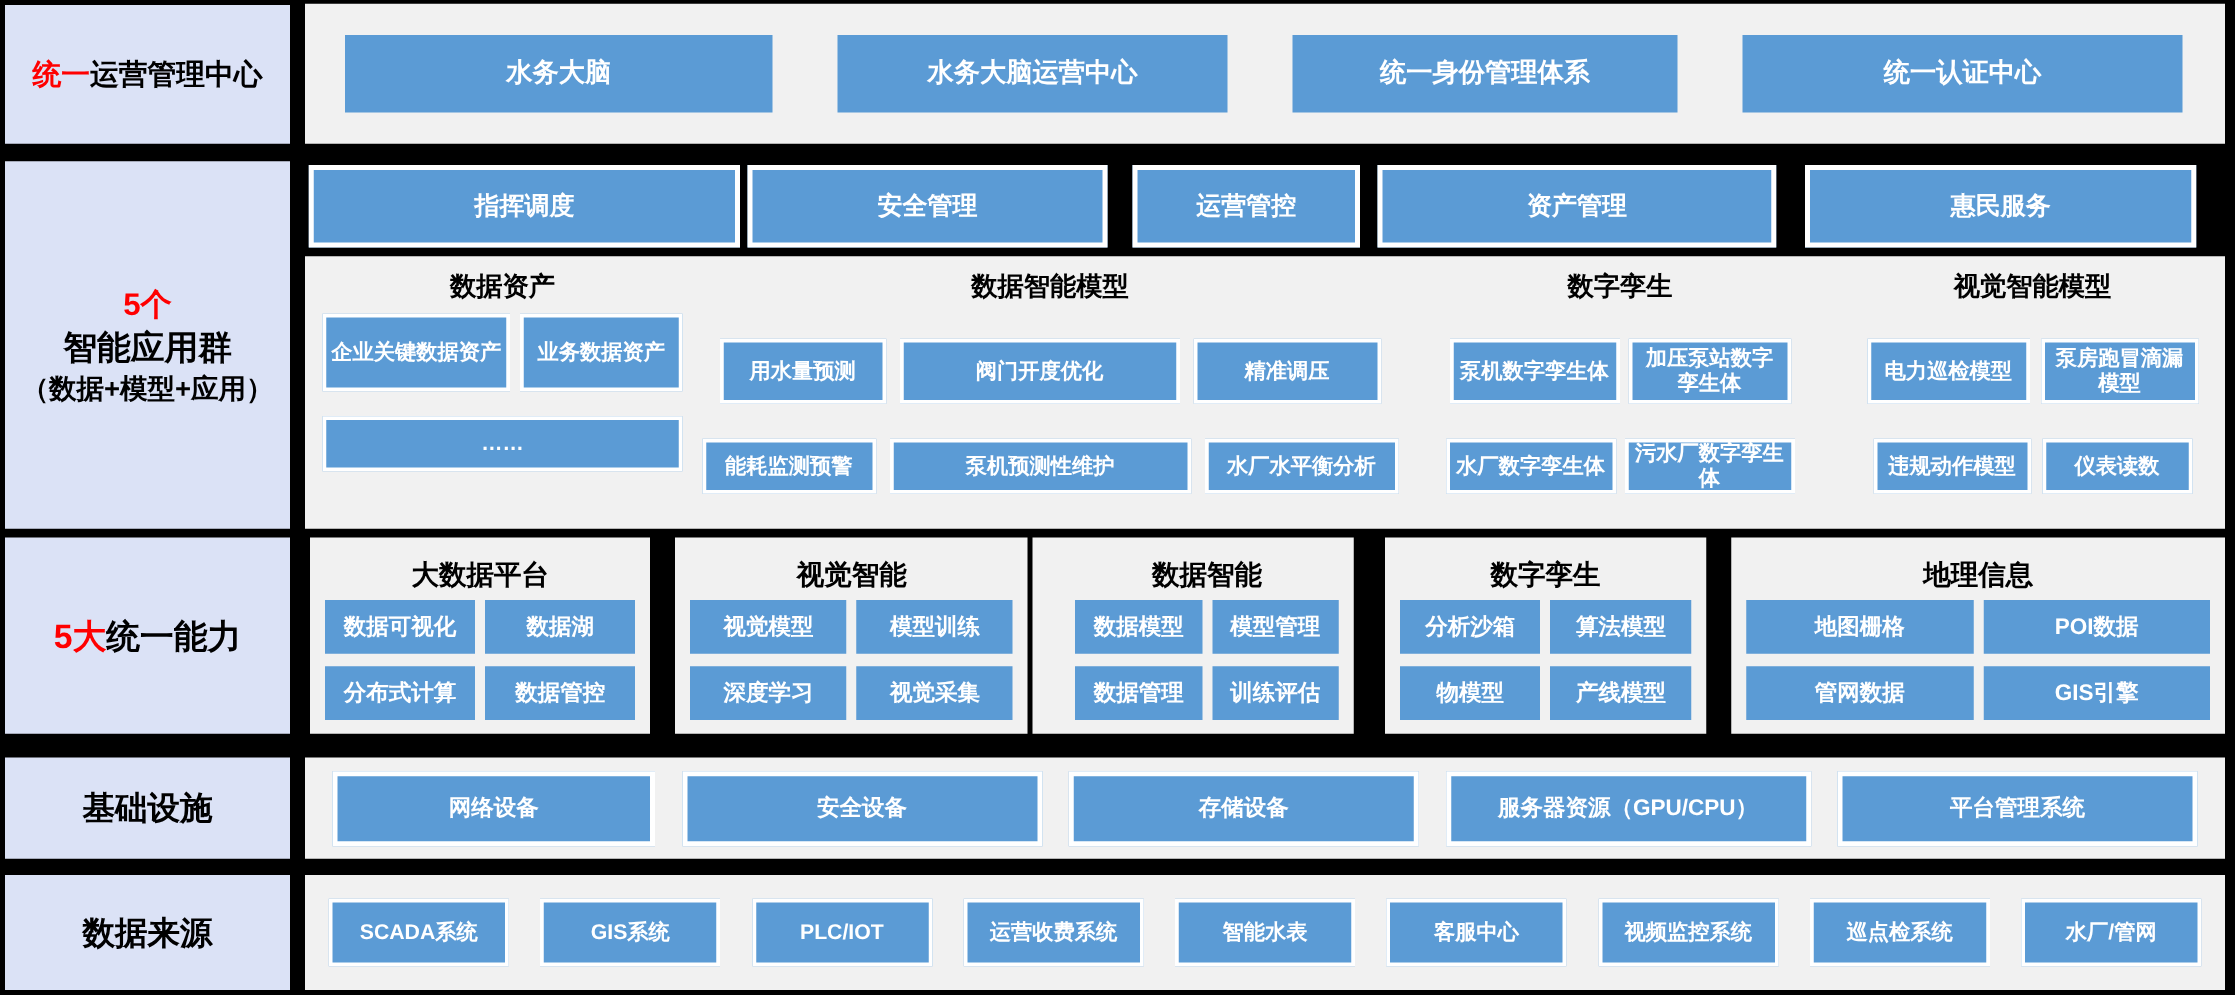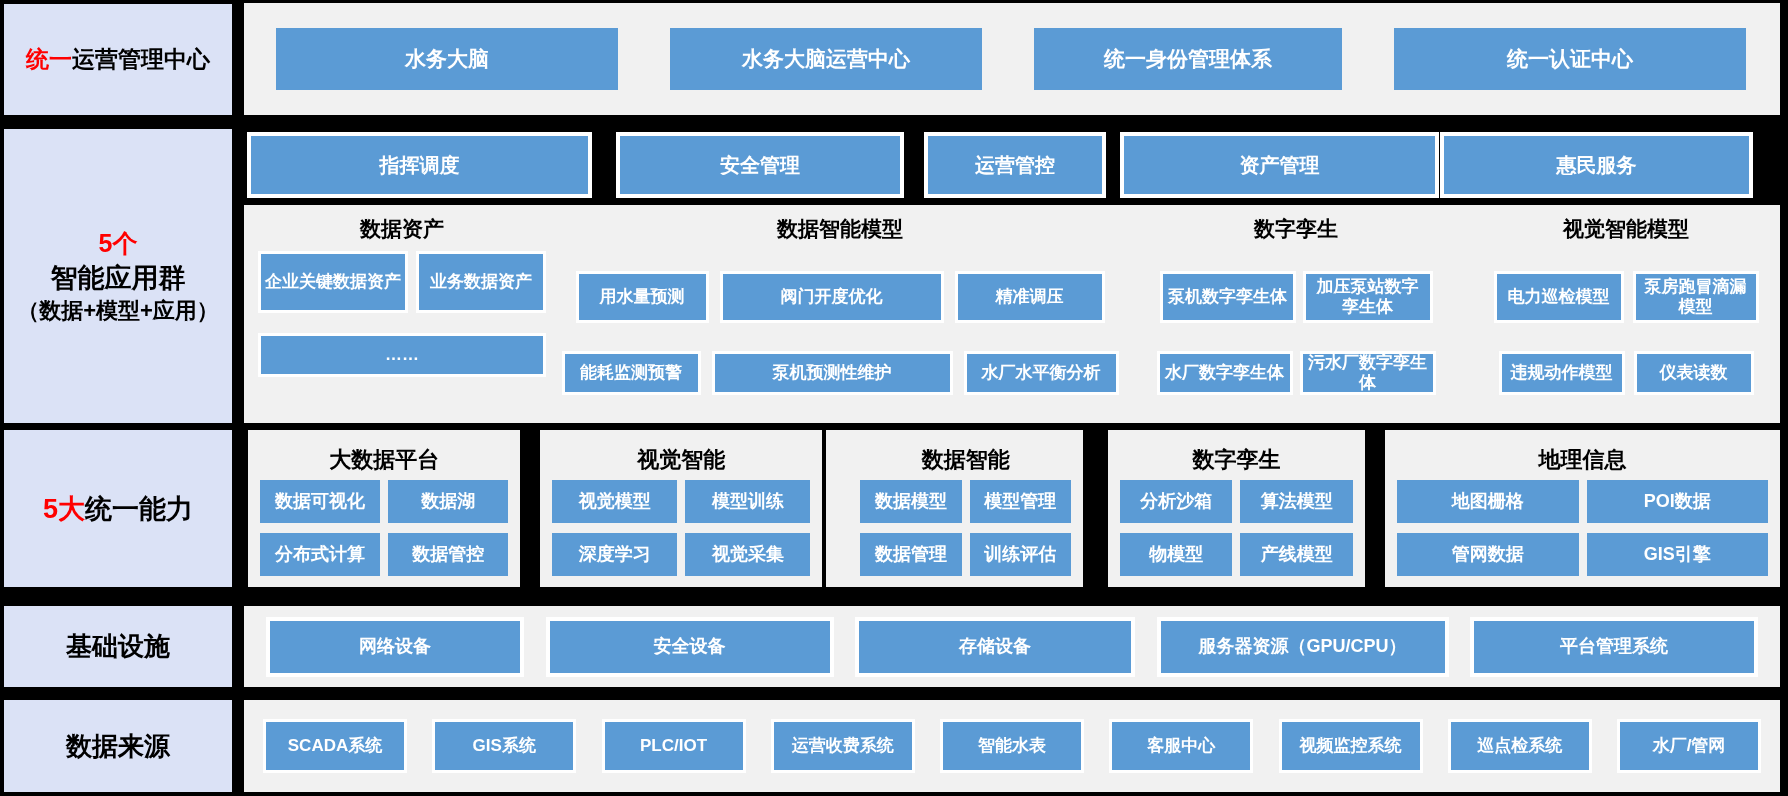--- a/index.html
+++ b/index.html
@@ -80,24 +80,24 @@
 
   <div class="band panel b1">
     <div class="bluebox" style="width:342px;">水务大脑</div>
     <div class="bluebox" style="width:312px;">水务大脑运营中心</div>
     <div class="bluebox" style="width:308px;">统一身份管理体系</div>
     <div class="bluebox" style="width:352px;">统一认证中心</div>
   </div>
 
   <div class="band approw">
     <div class="bluebox wb4" style="width:345px;margin-left:3px;">指挥调度</div>
-    <div class="bluebox wb4" style="width:288px;margin-left:24px;">安全管理</div>
+    <div class="bluebox wb4" style="width:288px;margin-left:6px;">安全管理</div>
     <div class="bluebox wb4" style="width:182px;margin-left:20px;">运营管控</div>
     <div class="bluebox wb4" style="width:319px;margin-left:14px;">资产管理</div>
-    <div class="bluebox wb4" style="width:313px;margin-left:1px;">惠民服务</div>
+    <div class="bluebox wb4" style="width:313px;margin-left:23px;">惠民服务</div>
   </div>
 
   <div class="band panel b2">
 
     <div class="sec" style="width:316px;">
       <div class="sec-title">数据资产</div>
       <div class="srow" style="margin-top:6px;gap:8px;">
         <div class="bluebox wb3" style="width:150px;height:62px;">企业关键数据资产</div>
         <div class="bluebox wb3" style="width:130px;height:62px;">业务数据资产</div>
       </div>

